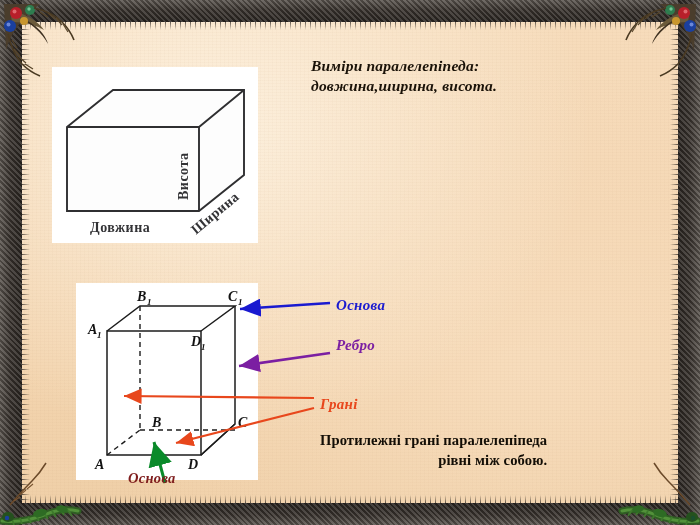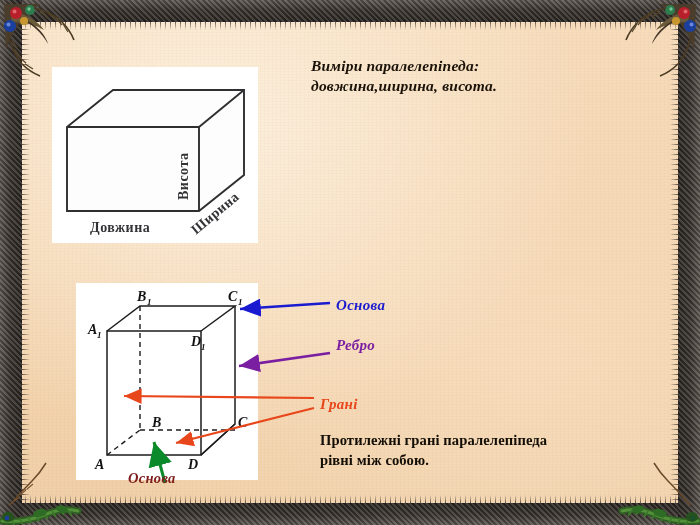--- a/index.html
+++ b/index.html
@@ -132,20 +132,21 @@
 
   .statement {
     position: absolute;
     font-family: "Liberation Serif", serif;
     font-weight: bold;
     color: #120d05;
     font-size: 14.6px;
     line-height: 1.34;
     white-space: pre-line;
     letter-spacing: 0.1px;
+    text-align: right;
   }
   #statement-opposite { left: 320px; top: 431px; }
 
   
   .callout {
     position: absolute;
     font-family: "Liberation Serif", serif;
     font-weight: bold;
     font-style: italic;
     font-size: 15px;

